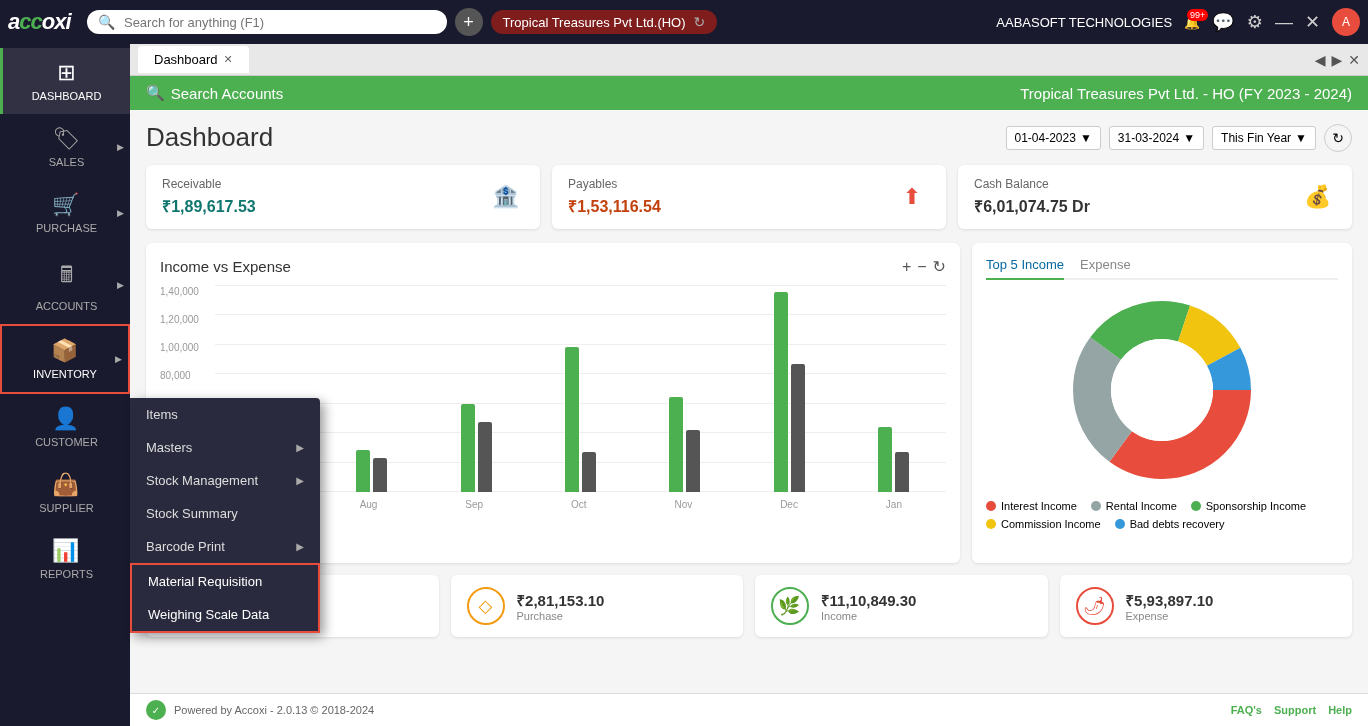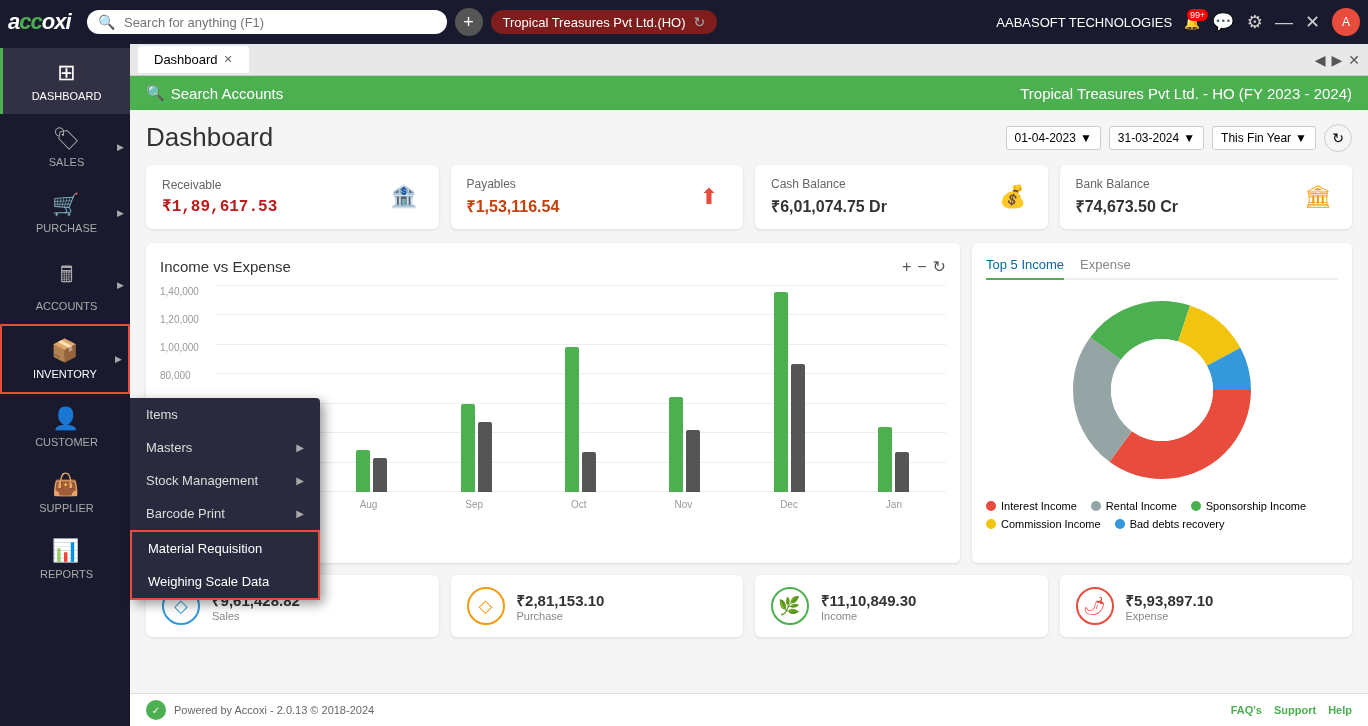--- a/index.html
+++ b/index.html
@@ -51,21 +51,21 @@
     .date-filters { display: flex; align-items: center; gap: 8px; }
     .date-select { border: 1px solid #ccc; padding: 4px 8px; font-size: 12px; border-radius: 3px; background: white; cursor: pointer; display: flex; align-items: center; gap: 4px; }
     .refresh-btn { background: none; border: 1px solid #ccc; border-radius: 50%; width: 28px; height: 28px; cursor: pointer; display: flex; align-items: center; justify-content: center; font-size: 14px; }
 
     
     .summary-cards { display: flex; gap: 12px; margin-bottom: 14px; }
     .card { background: white; border-radius: 6px; padding: 12px 16px; flex: 1; display: flex; align-items: center; justify-content: space-between; box-shadow: 0 1px 3px rgba(0,0,0,0.1); }
     .card-info { }
     .card-label { font-size: 12px; color: #666; margin-bottom: 4px; }
     .card-value { font-size: 16px; font-weight: bold; }
-    .card-value.receivable { color: #b91c1c; font-family: Liberation Mono, monospace; }
+    .card-value.receivable { color: #0f766e; }
     .card-value.payable { color: #c2410c; }
     .card-value.cash { color: #333; }
     .card-value.bank { color: #333; }
     .card-icon { width: 36px; height: 36px; display: flex; align-items: center; justify-content: center; font-size: 22px; }
 
     
     .lower-section { display: flex; gap: 12px; }
     .chart-section { flex: 1; background: white; border-radius: 6px; padding: 14px; box-shadow: 0 1px 3px rgba(0,0,0,0.1); min-height: 320px; }
     .chart-header { display: flex; align-items: center; justify-content: space-between; margin-bottom: 10px; }
     .chart-title { font-size: 15px; font-weight: 500; color: #333; }
@@ -252,27 +252,20 @@
           </div>
           <div class="card-icon" style="color:#e74c3c;">⬆</div>
         </div>
         <div class="card">
           <div class="card-info">
             <div class="card-label">Cash Balance</div>
             <div class="card-value cash">₹6,01,074.75 Dr</div>
           </div>
           <div class="card-icon" style="color:#4CAF50;">💰</div>
         </div>
-        <div class="card">
-          <div class="card-info">
-            <div class="card-label">Bank Balance</div>
-            <div class="card-value bank">₹74,673.50 Cr</div>
-          </div>
-          <div class="card-icon" style="color:#f39c12;">🏛</div>
-        </div>
       </div>
 
       <div class="lower-section">
 
         <div class="chart-section">
           <div class="chart-header">
             <span class="chart-title">Income vs Expense</span>
             <div class="chart-controls">
               <button class="chart-ctrl-btn">+</button>
               <button class="chart-ctrl-btn">−</button>
@@ -453,20 +446,23 @@
     </div>
     <div class="dropdown-item">
       <span>Masters</span>
       <span class="dropdown-arrow">▶</span>
     </div>
     <div class="dropdown-item">
       <span>Stock Management</span>
       <span class="dropdown-arrow">▶</span>
     </div>
     <div class="dropdown-item">
+      <span>Stock Summary</span>
+    </div>
+    <div class="dropdown-item">
       <span>Barcode Print</span>
       <span class="dropdown-arrow">▶</span>
     </div>
     <div class="dropdown-item highlighted-item" style="border:2px solid #e74c3c;border-bottom:none;">
       <span>Material Requisition</span>
     </div>
     <div class="dropdown-item highlighted-item" style="border:2px solid #e74c3c;border-top:none;">
       <span>Weighing Scale Data</span>
     </div>
   </div>

